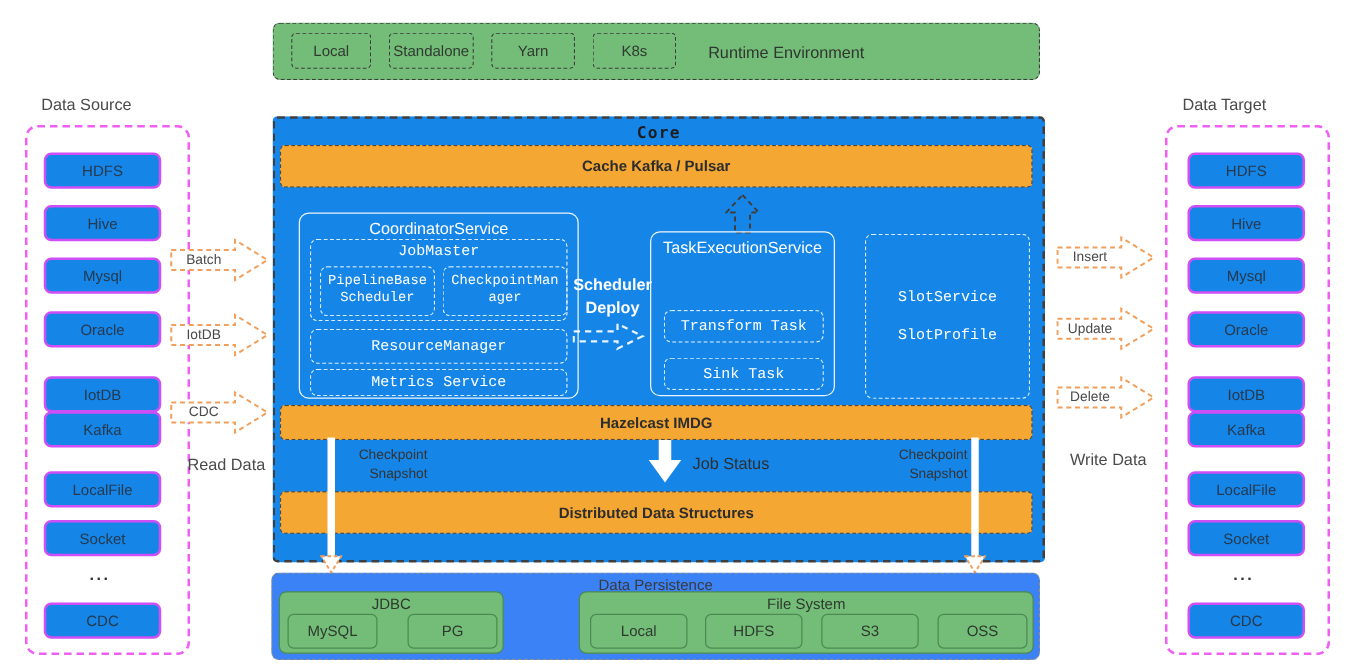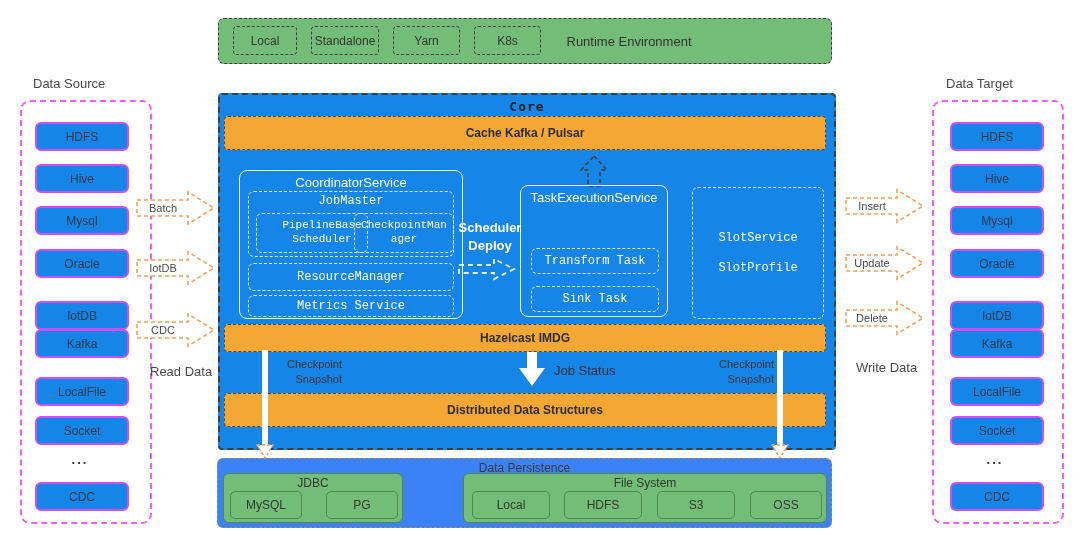--- a/index.html
+++ b/index.html
@@ -29,21 +29,21 @@
   
   .core{position:absolute;background:var(--blue);border:2px dashed #3e3e3e;border-radius:4px;}
   .core-title{position:absolute;left:0;right:0;top:4px;text-align:center;
               font-family:"DejaVu Sans Mono",monospace;font-size:13px;font-weight:bold;color:#1d1d1d;letter-spacing:1px;}
   .orange-bar{position:absolute;background:var(--orange);border:1.6px dashed #4a4a4a;border-radius:4px;
               display:flex;align-items:center;justify-content:center;font-size:12px;font-weight:600;color:#2d2d2d;}
   .wframe{position:absolute;border:1.6px solid rgba(255,255,255,.92);border-radius:8px;}
   .wframe-title{position:absolute;left:0;right:0;top:4px;text-align:center;color:#fff;font-size:13px;}
   .wdash{position:absolute;border:1.4px dashed rgba(255,255,255,.85);border-radius:6px;
          display:flex;align-items:center;justify-content:center;color:#ffffff;font-size:12px;text-align:center;font-family:Liberation Mono, monospace;}
-  .wdash.small{font-size:11px;line-height:1.25;padding-left:20px;}
+  .wdash.small{font-size:11px;line-height:1.25;}
   .break-any{word-break:break-all;}
   .slot-box{flex-direction:column;gap:16px;}
   .core-label-white{position:absolute;color:#fff;font-weight:bold;font-size:13px;text-align:center;line-height:1.35;}
   .dark-label{position:absolute;color:#333;font-size:11px;text-align:right;line-height:1.35;}
   .job-status-label{position:absolute;color:#2e2e2e;font-size:13px;}
 
   
   .vline{position:absolute;width:6px;background:#fff;}
   .head-poly{fill:#fff;stroke:var(--arrowo);stroke-width:1.5;stroke-dasharray:3 2;}
 

